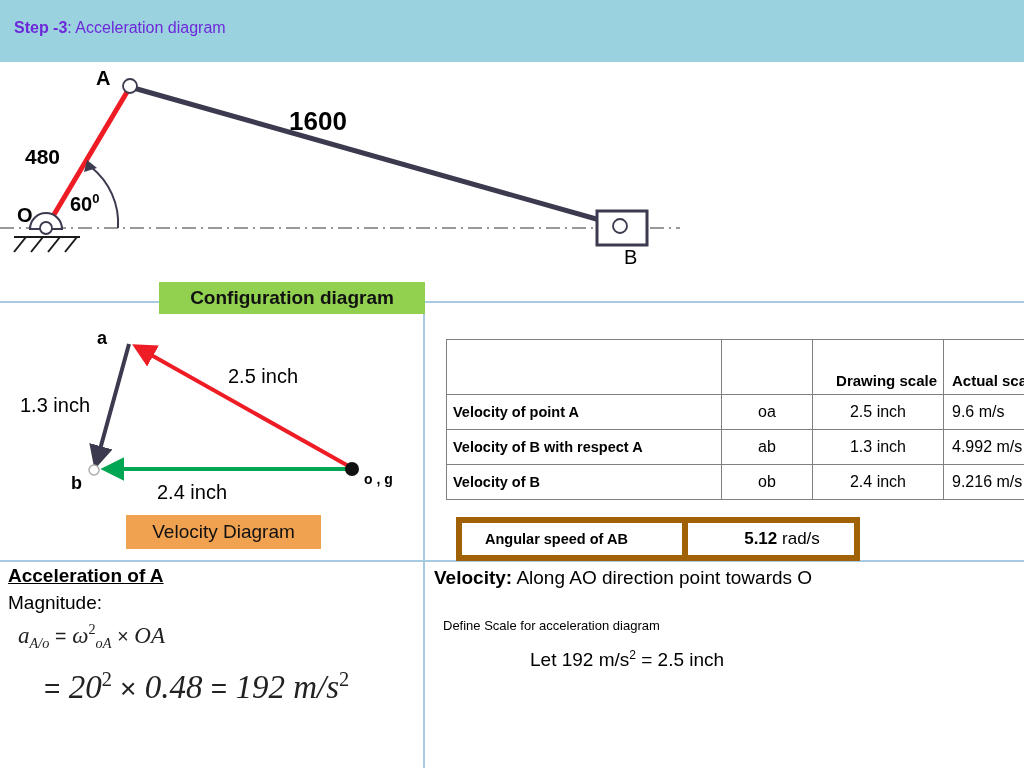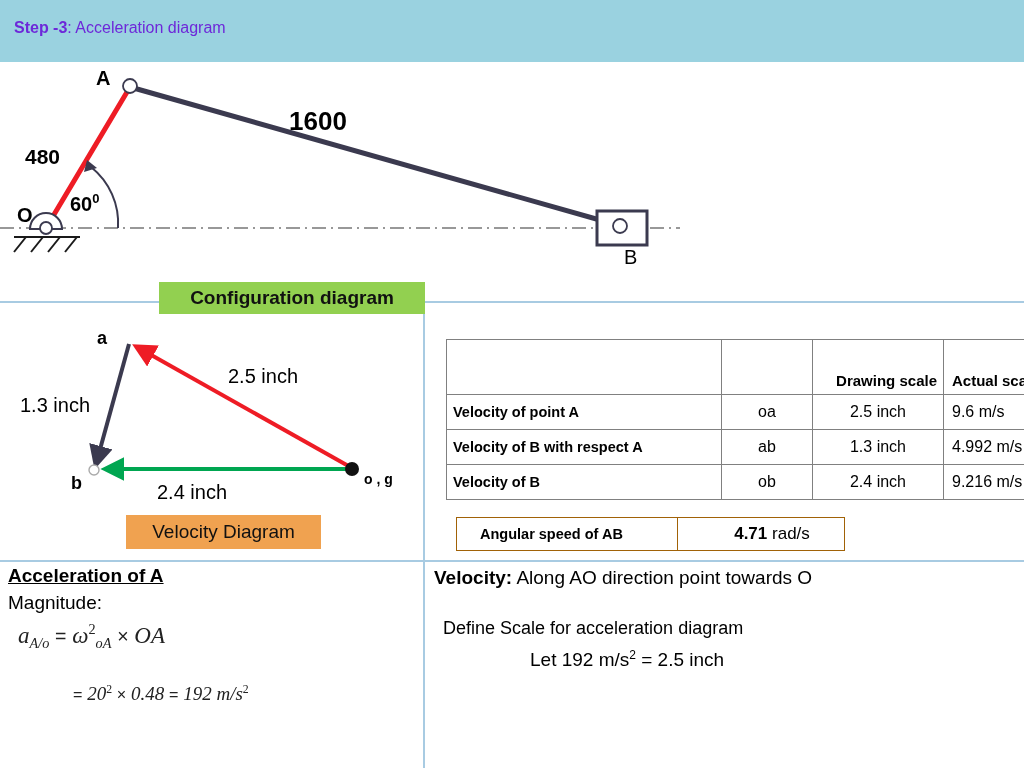--- a/index.html
+++ b/index.html
@@ -129,21 +129,21 @@
   #velocity-table .head-row .col-act  { text-align: left; }
 
   
   #angular-speed-table {
     position: absolute;
     left: 456px; top: 517px;
     border-collapse: collapse;
     font-size: 14.5px;
   }
   #angular-speed-table td {
-    border: 1px solid #a16207;
+    border: 6px solid #a16207;
     height: 30px;
     vertical-align: middle;
     padding-left: 23px;
   }
   #angular-speed-label { width: 196px; font-weight: bold; padding-left: 8px; }
   #angular-speed-value { width: 142px; text-align: center; font-size: 17px; }
   #angular-speed-value .num { font-weight: bold; }
 
   
   #accel-heading {
@@ -162,40 +162,39 @@
     position: absolute;
     font-family: "Liberation Serif", serif;
     font-style: italic;
     color: #222222;
   }
   #formula-line1 {
     left: 18px; top: 621px;
     font-size: 23px;
   }
   #formula-line2 {
-    left: 73px; top: 668px;
-    font-size: 19px;
-    margin-top: 15px;
+    left: 44px; top: 668px;
+    font-size: 33px;
   }
   .formula sub { font-size: 0.62em; font-style: italic; }
   .formula sup { font-size: 0.62em; font-style: normal; }
   .formula .op { font-style: normal; font-family: "Liberation Sans", sans-serif; font-size: 0.85em; }
 
   
   #direction-line {
     position: absolute;
     left: 434px; top: 567px;
     font-size: 19px;
     white-space: nowrap;
   }
   #direction-line .strong { font-weight: bold; }
   #define-scale {
     position: absolute;
     left: 443px; top: 618px;
-    font-size: 18px;
+    font-size: 13px;
     white-space: nowrap;
   }
   #let-scale {
     position: absolute;
     left: 530px; top: 648px;
     font-size: 19px;
     white-space: nowrap;
   }
   #let-scale sup { font-size: 12px; }
 </style>
@@ -305,21 +304,21 @@
       <td class="col-draw">2.4 inch</td>
       <td class="col-act">9.216 m/s</td>
     </tr>
   </tbody>
 </table>
 
 <table id="angular-speed-table">
   <tbody>
     <tr>
       <td id="angular-speed-label">Angular speed of  AB</td>
-      <td id="angular-speed-value"><span class="num">4.71</span> <span>rad/s</span></td>
+      <td id="angular-speed-value"><span class="num">5.12</span> <span>rad/s</span></td>
     </tr>
   </tbody>
 </table>
 
 <div id="accel-heading">Acceleration of A</div>
 <div id="accel-magnitude">Magnitude:</div>
 
 <div class="formula" id="formula-line1">
   <span>a</span><sub>A/o</sub>
   <span class="op">=</span>

